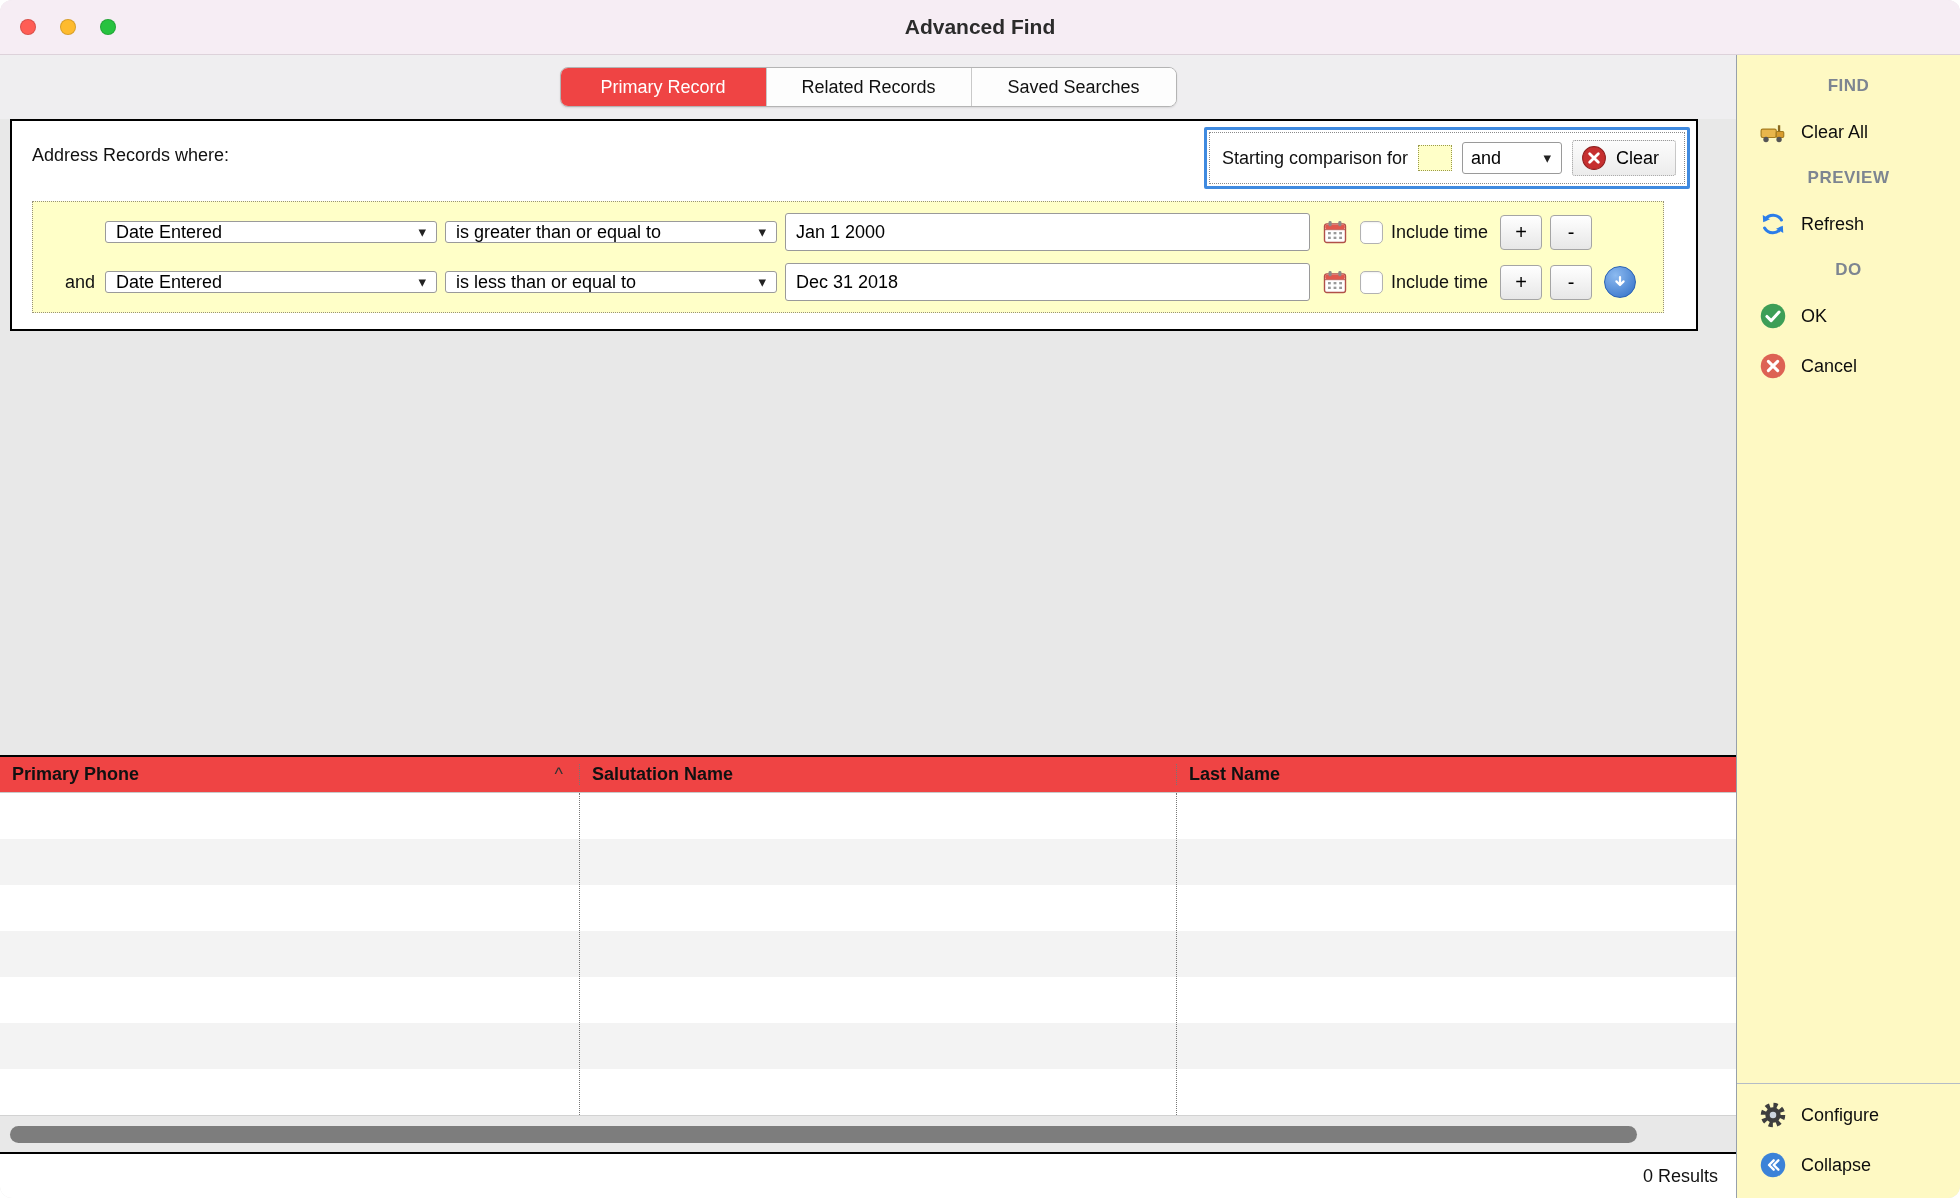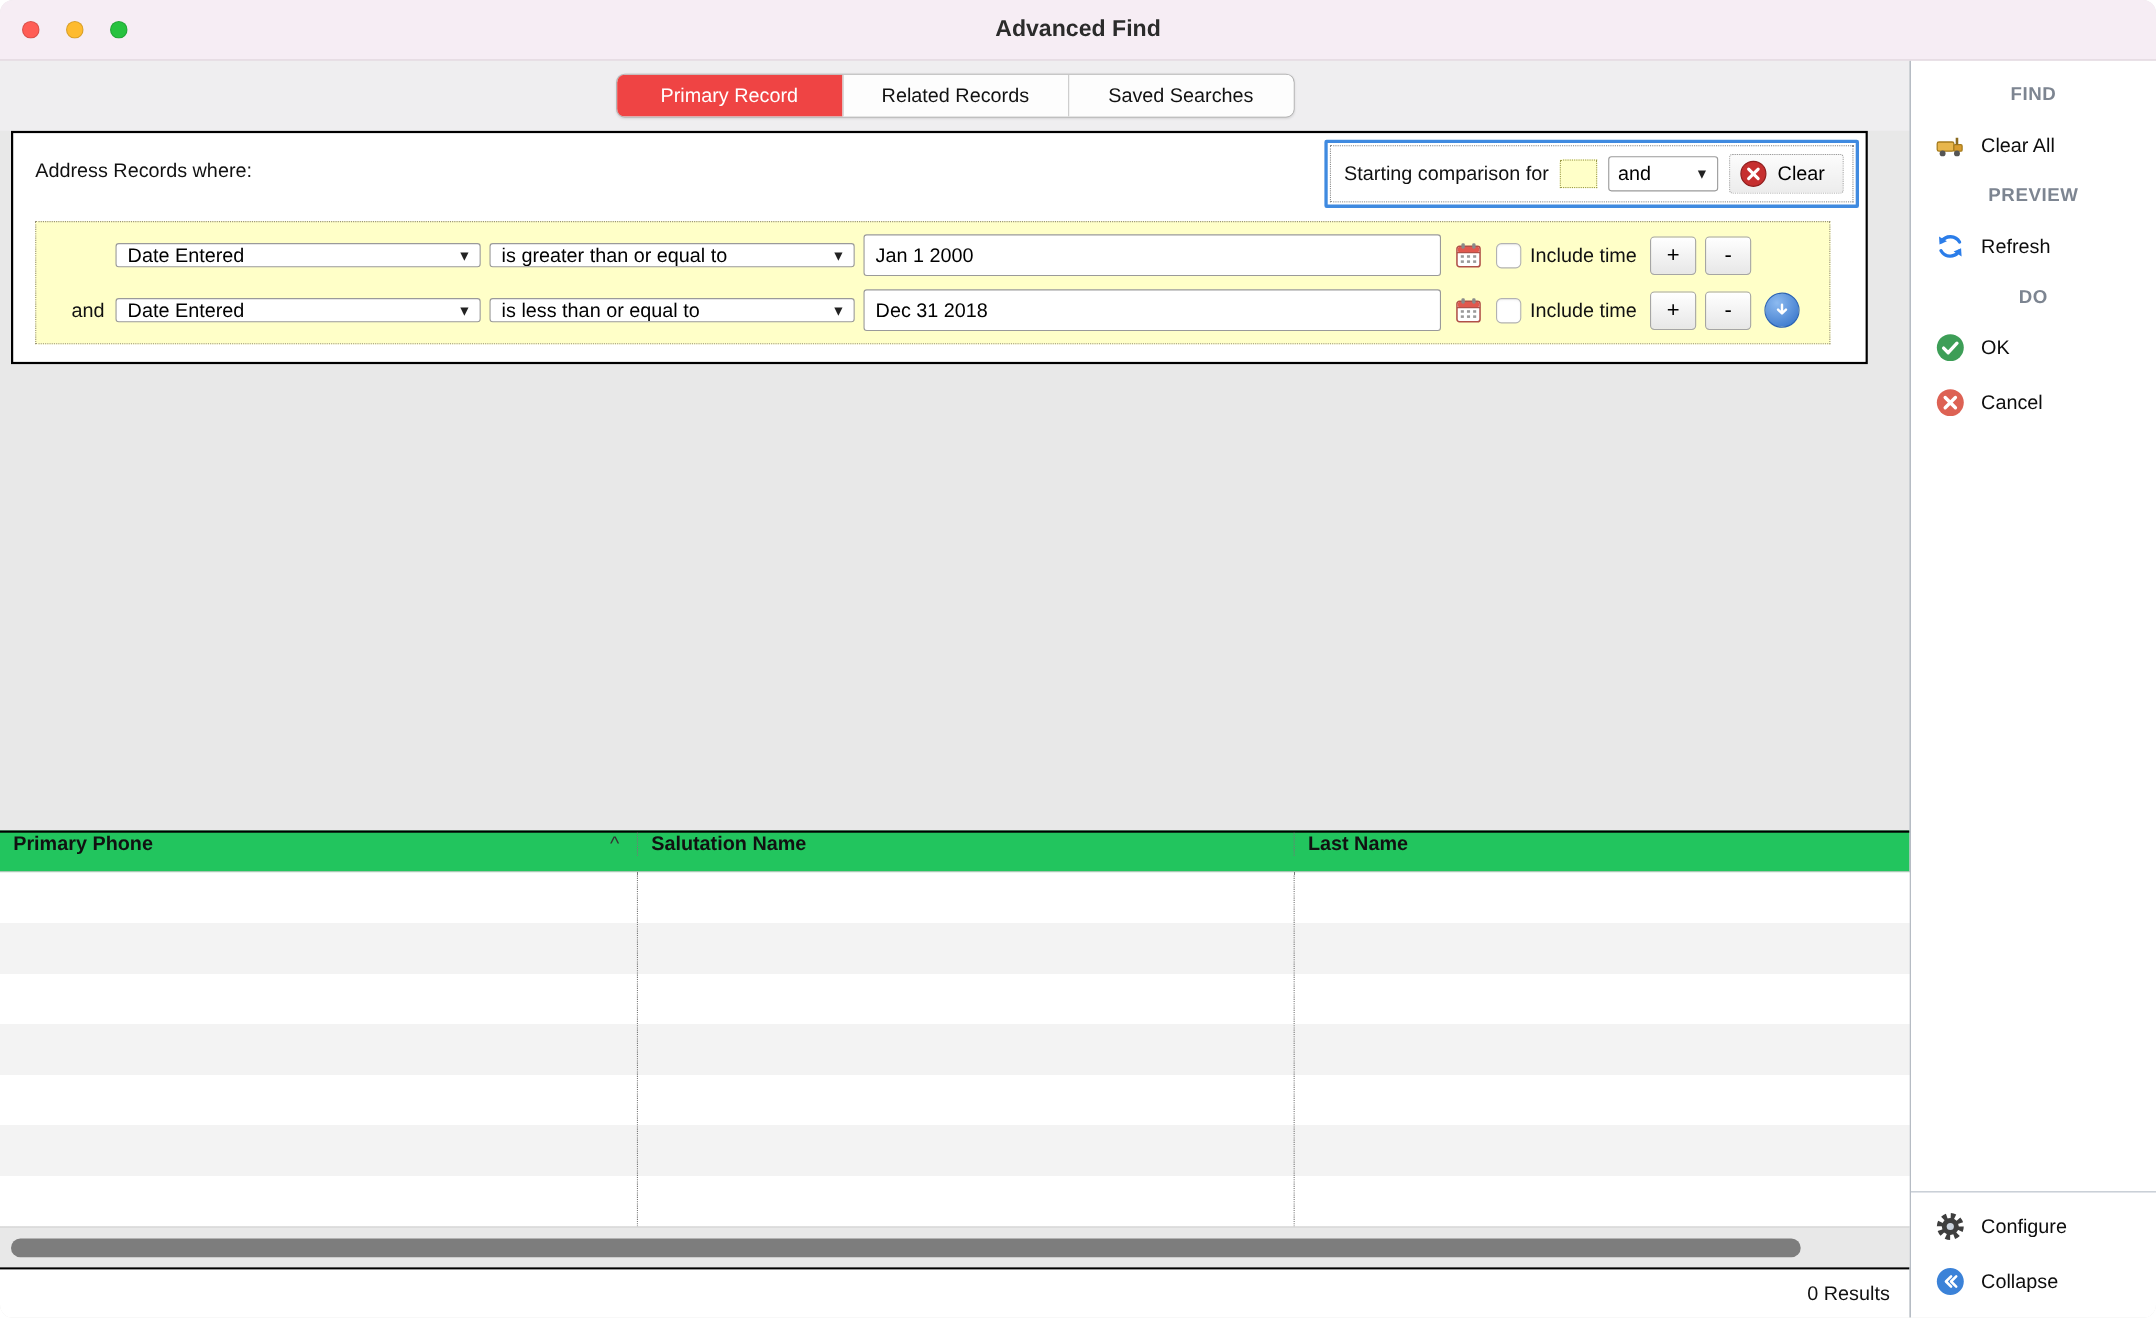--- a/index.html
+++ b/index.html
@@ -122,23 +122,23 @@
   }
   .down-btn {
     width:32px; height:32px; border-radius:50%;
     border:1px solid #2a62b4;
     background:radial-gradient(circle at 35% 28%, #8cbaf0, #2f6ec6);
     display:flex; align-items:center; justify-content:center; padding:0; margin-left:4px;
   }
 
   
   .table-header {
-    flex:0 0 38px; display:flex; background:#22c55e;
+    flex:0 0 38px; display:flex; background:#ef4444;
     border-top:2px solid #000; border-bottom:1px solid #c9c9c9;
-    font-weight:bold; font-size:18px; align-items:flex-start;
+    font-weight:bold; font-size:18px; align-items:center;
   }
   .th { padding:0 12px; display:flex; align-items:center; }
   .th1 { width:579px; justify-content:space-between; }
   .th2 { width:597px; border-left:1px dotted #777; }
   .th3 { flex:1; border-left:1px dotted #777; }
   .sort-caret { font-weight:normal; font-size:18px; color:#333; padding-right:4px; }
 
   .table-body {
     flex:0 0 322px; position:relative;
     background:repeating-linear-gradient(to bottom, #ffffff 0 46px, #f3f3f3 46px 92px);
@@ -154,21 +154,21 @@
 
   .statusbar {
     flex:0 0 46px; background:#fff; border-top:2px solid #000;
     display:flex; align-items:center; justify-content:flex-end;
     padding-right:18px; font-size:18px;
   }
 
   
   .sidebar {
     width:224px; flex:0 0 224px;
-    background:#ffffff; border-left:1px solid #97a0ab;
+    background:#fef9c3; border-left:1px solid #97a0ab;
     display:flex; flex-direction:column; padding-top:10px;
   }
   .side-header {
     height:42px; display:flex; align-items:center; justify-content:center;
     color:#7d8591; font-weight:bold; font-size:17px; letter-spacing:.5px;
   }
   .side-item {
     height:50px; display:flex; align-items:center; gap:14px;
     padding-left:22px; font-size:18px; color:#0d0d0d; cursor:default;
   }

